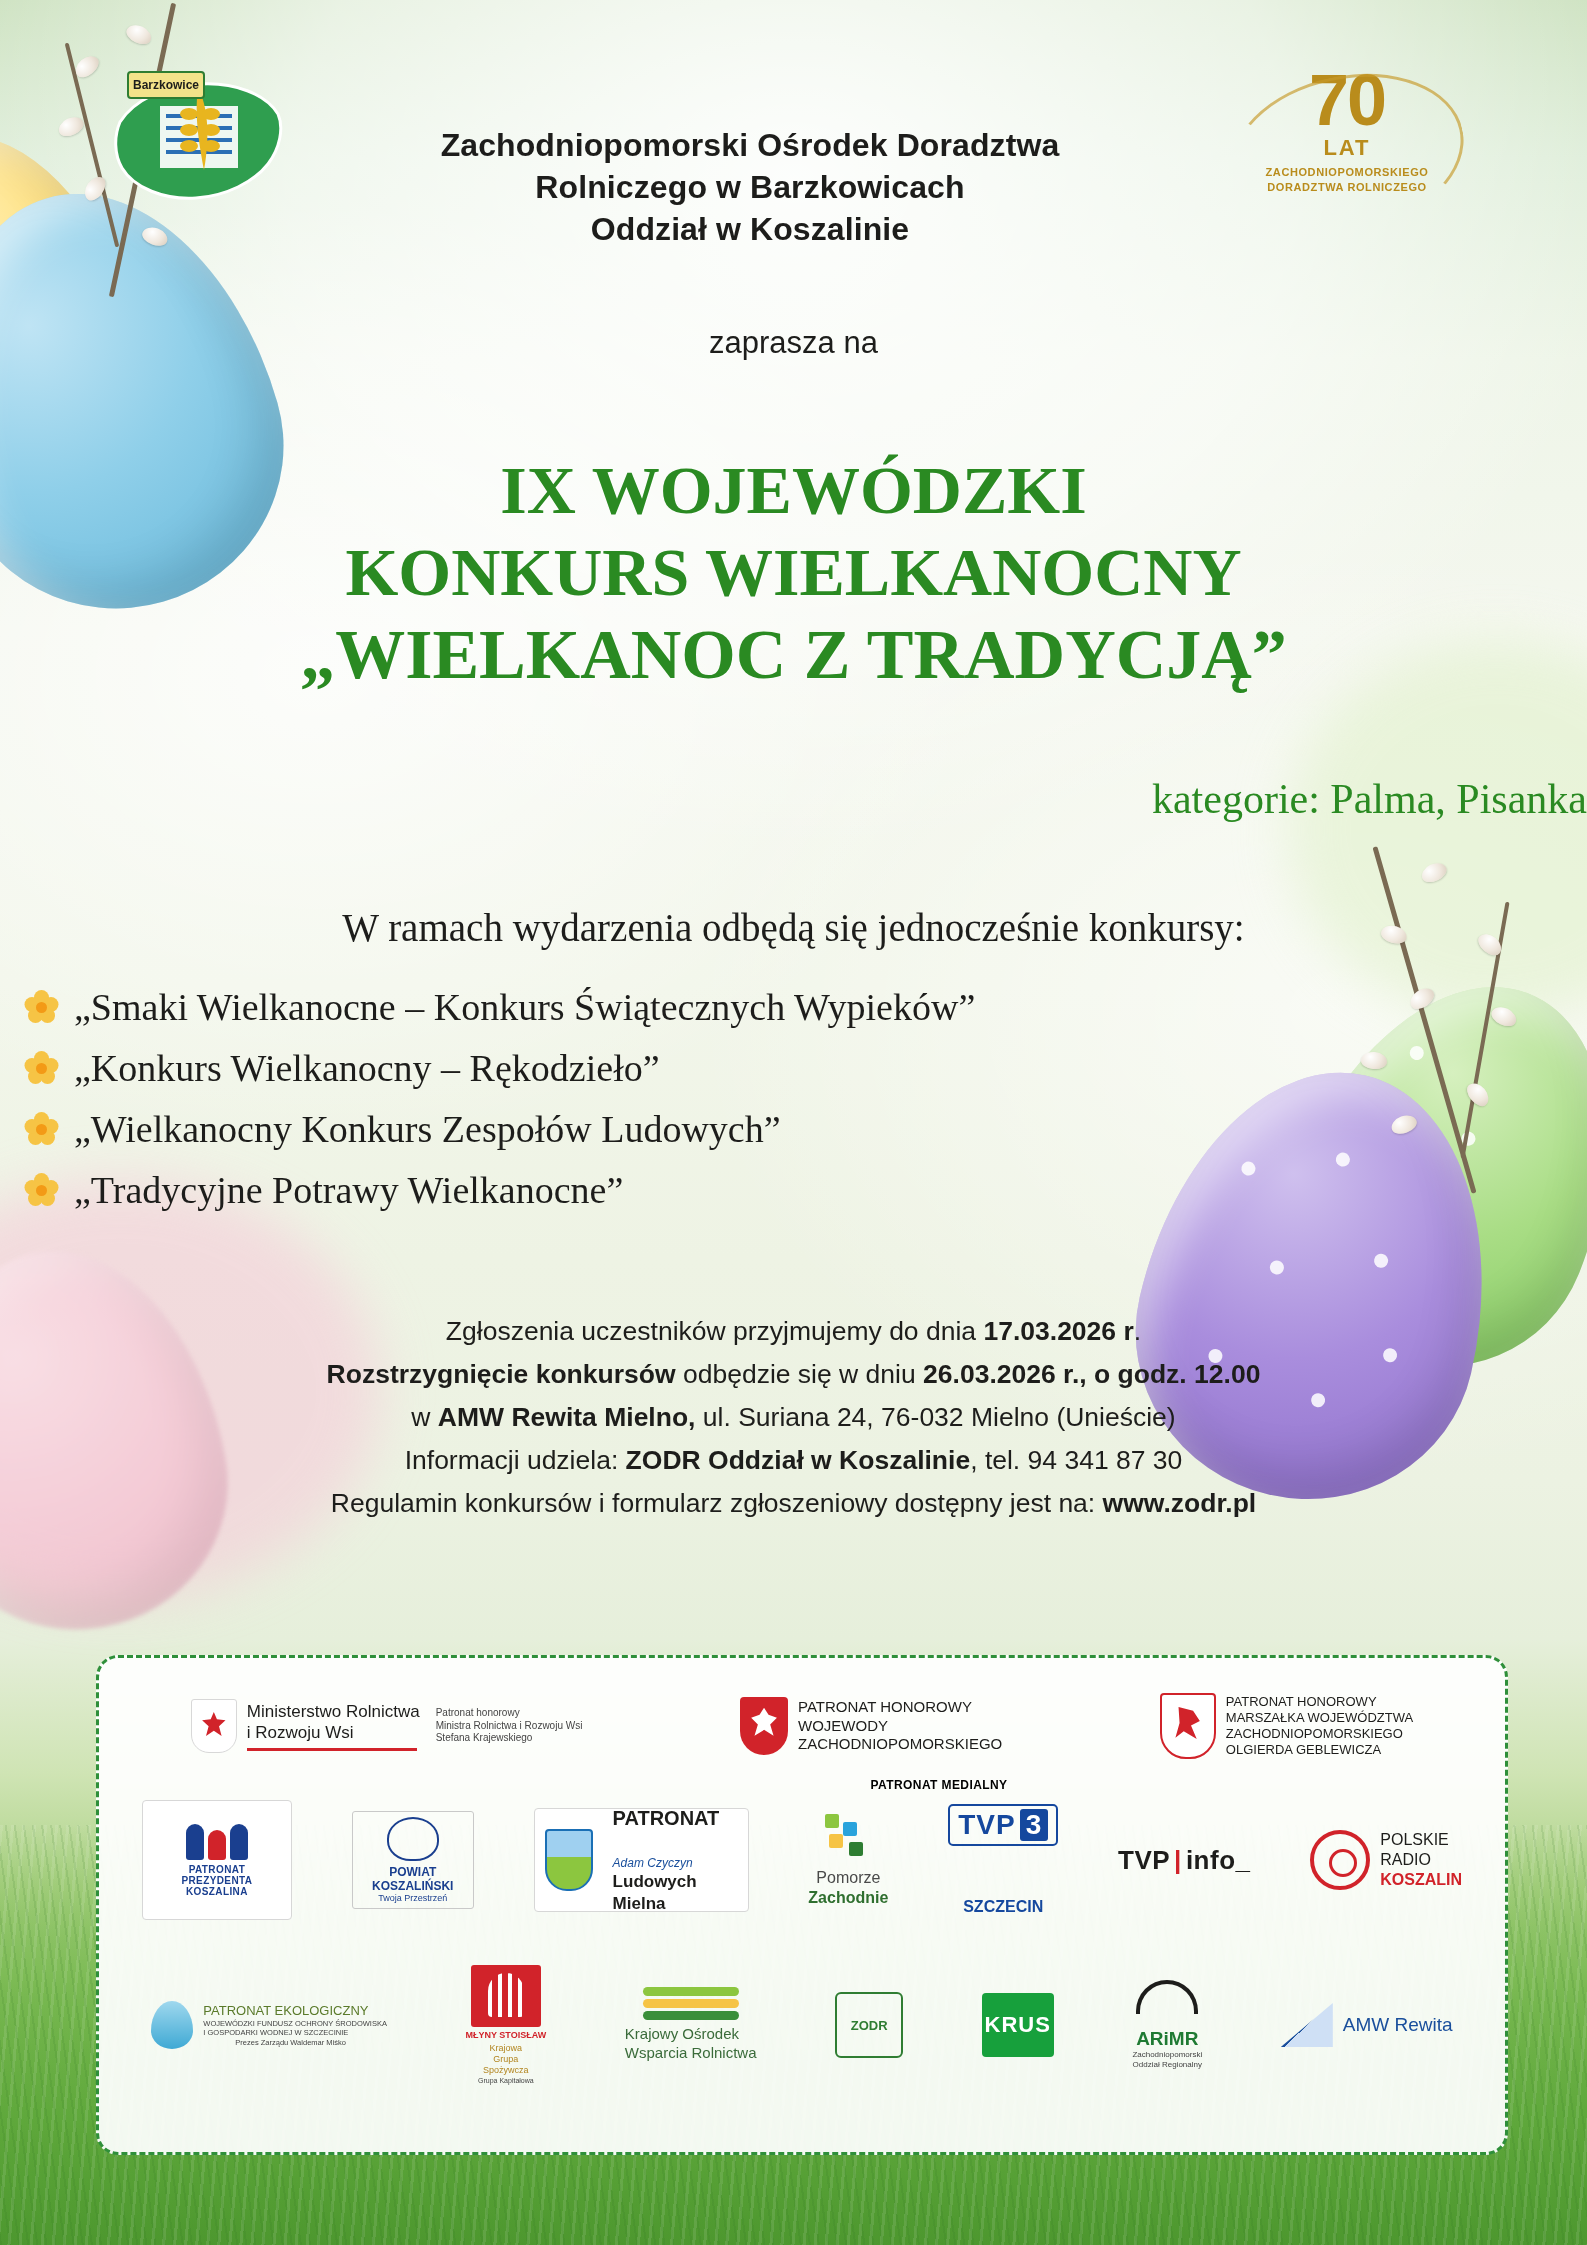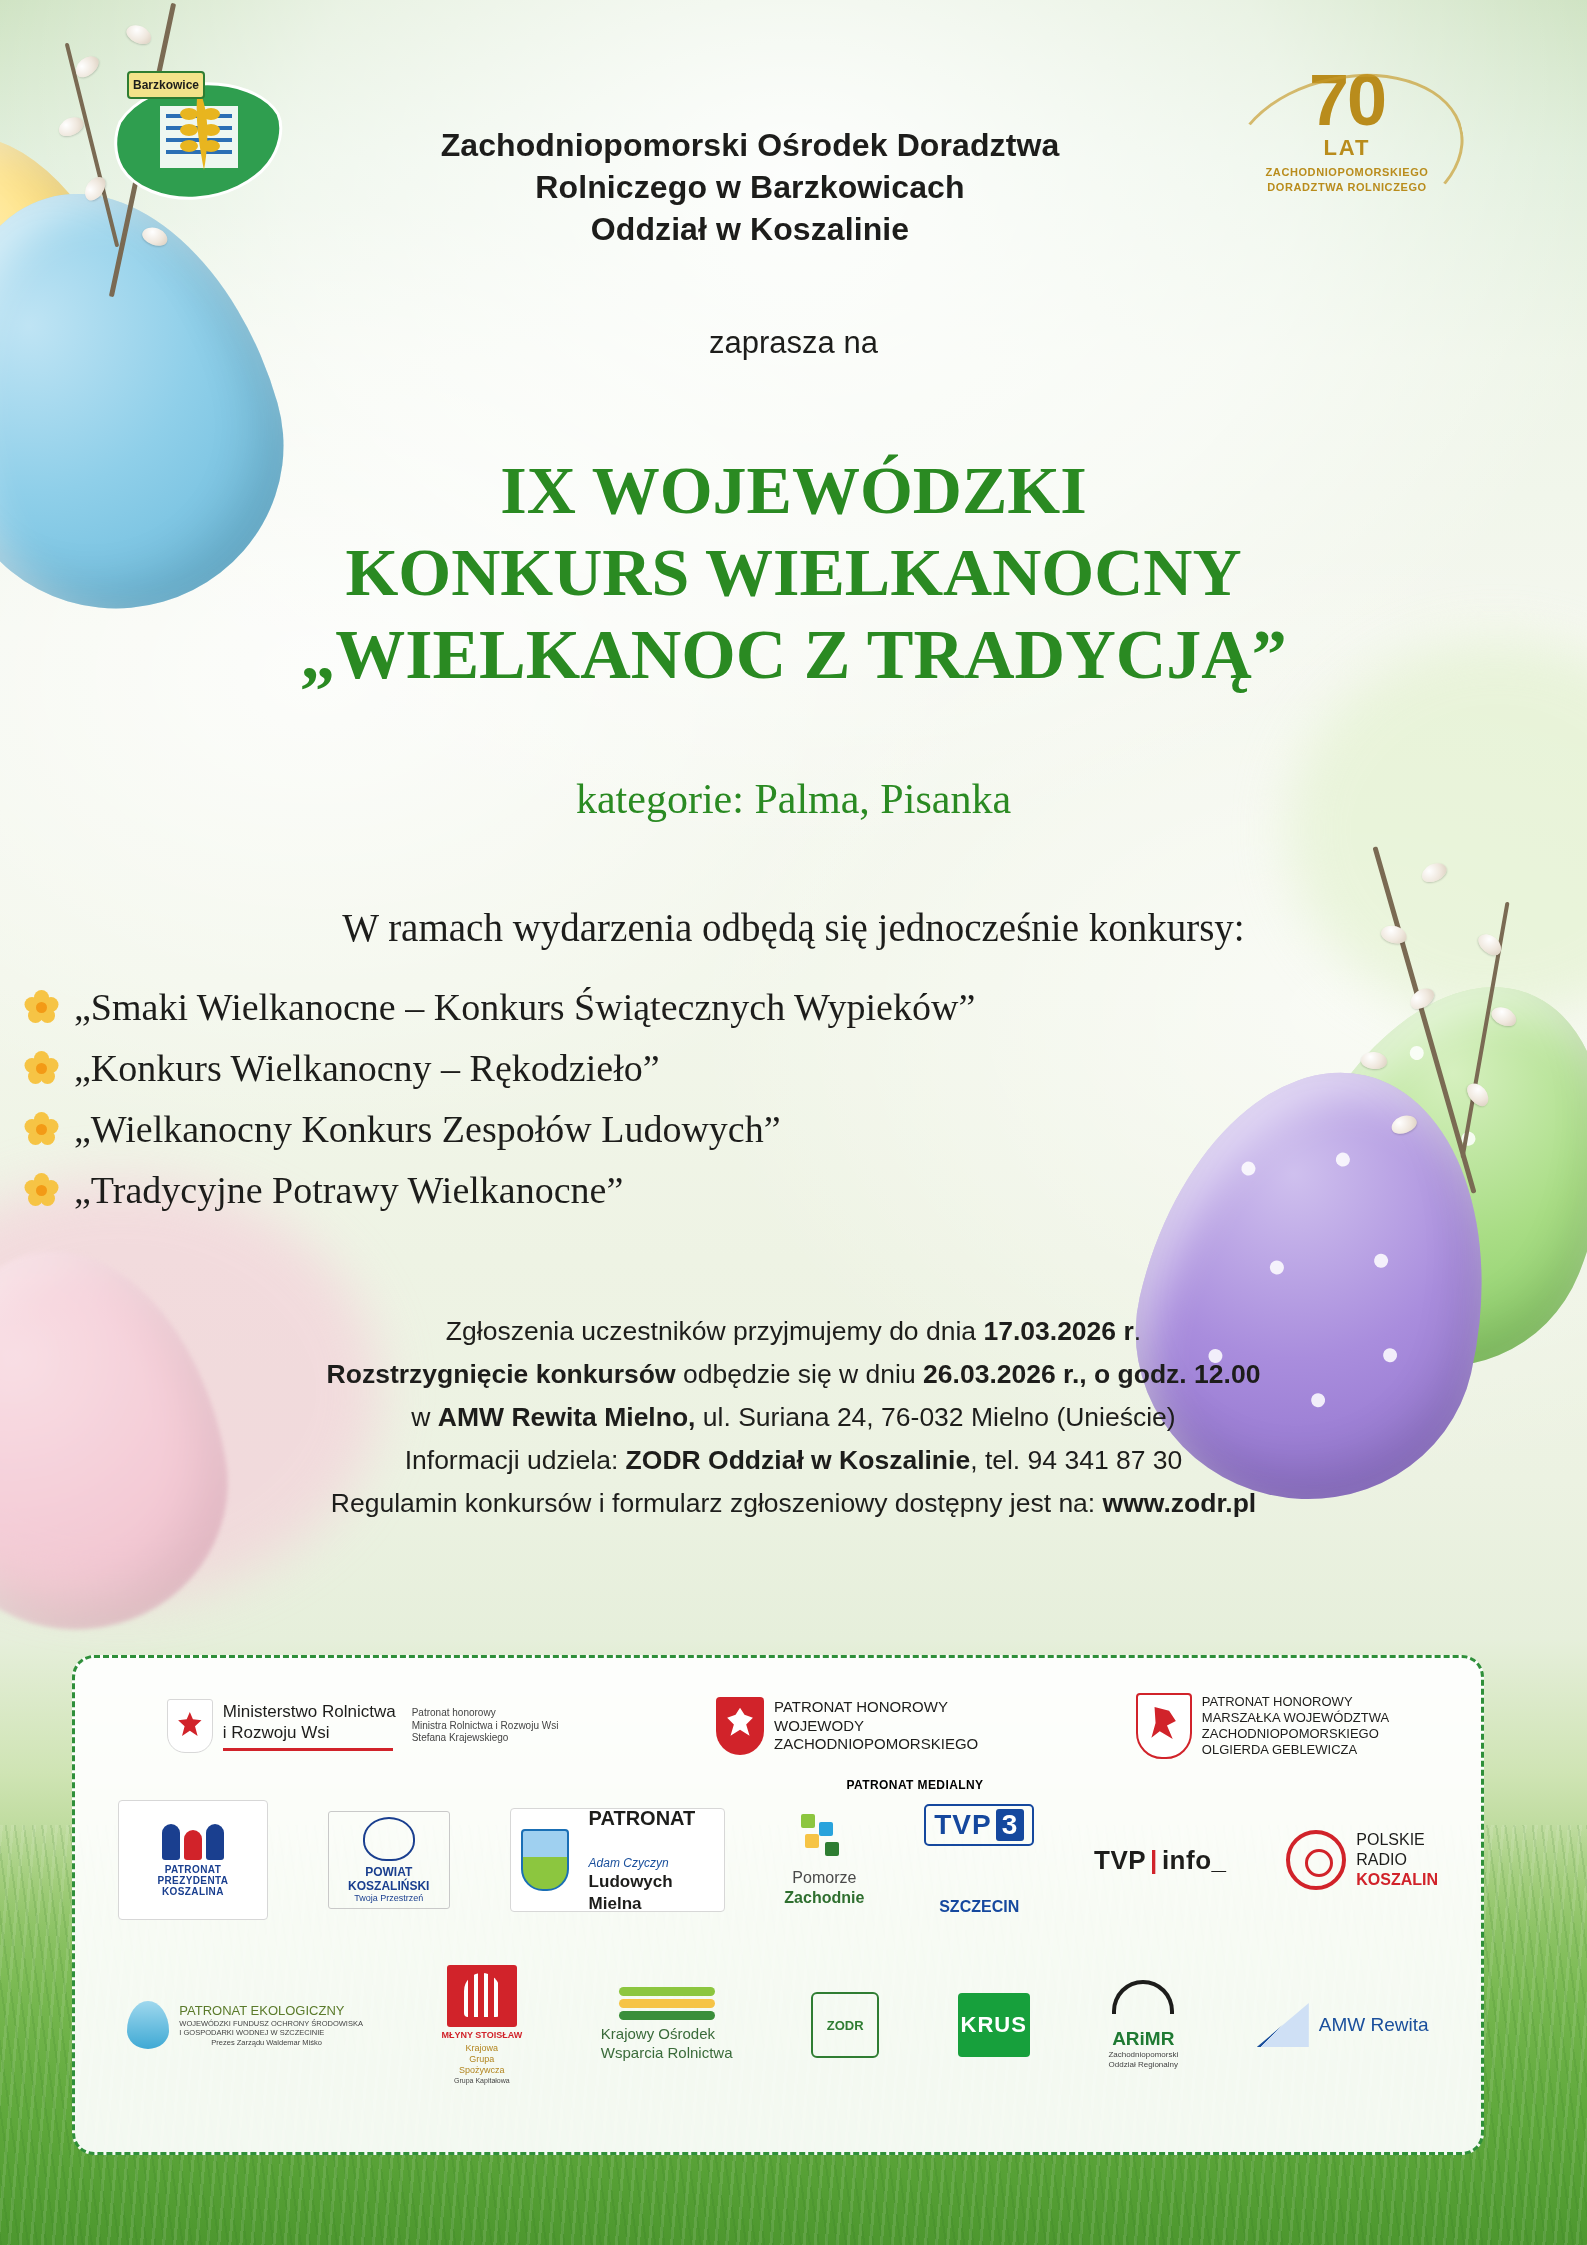--- a/index.html
+++ b/index.html
@@ -201,21 +201,21 @@
     font-family: "Liberation Serif", serif;
     font-weight: bold;
     font-size: 68px;
     line-height: 1.20;
     text-shadow: 1px 1px 0 rgba(255,255,255,.6);
   }
   .maintitle .l3 { font-size: 70px; }
   .kategorie {
     position: absolute;
     left: 0; right: 0; top: 775px;
-    text-align: center;
+    text-align: right;
     color: #2a8a22;
     font-family: "Liberation Serif", serif;
     font-size: 42px;
   }
 
   .subhead {
     position: absolute;
     left: 0; right: 0; top: 905px;
     text-align: center;
     font-family: "Liberation Serif", serif;
@@ -268,21 +268,21 @@
     text-align: center;
     font-size: 26.5px;
     color: #1d1d1b;
     line-height: 1.62;
   }
   .details b { font-weight: bold; }
 
   
   .sponsors {
     position: absolute;
-    left: 72px; top: 1655px;
+    left: 96px; top: 1655px;
     width: 1412px; height: 500px;
     background: rgba(255,255,255,0.93);
     border: 3px dashed #2f8f3a;
     border-radius: 22px;
     box-sizing: border-box;
     padding: 14px 18px;
   }
   .sp-row {
     display: flex;
     align-items: center;

